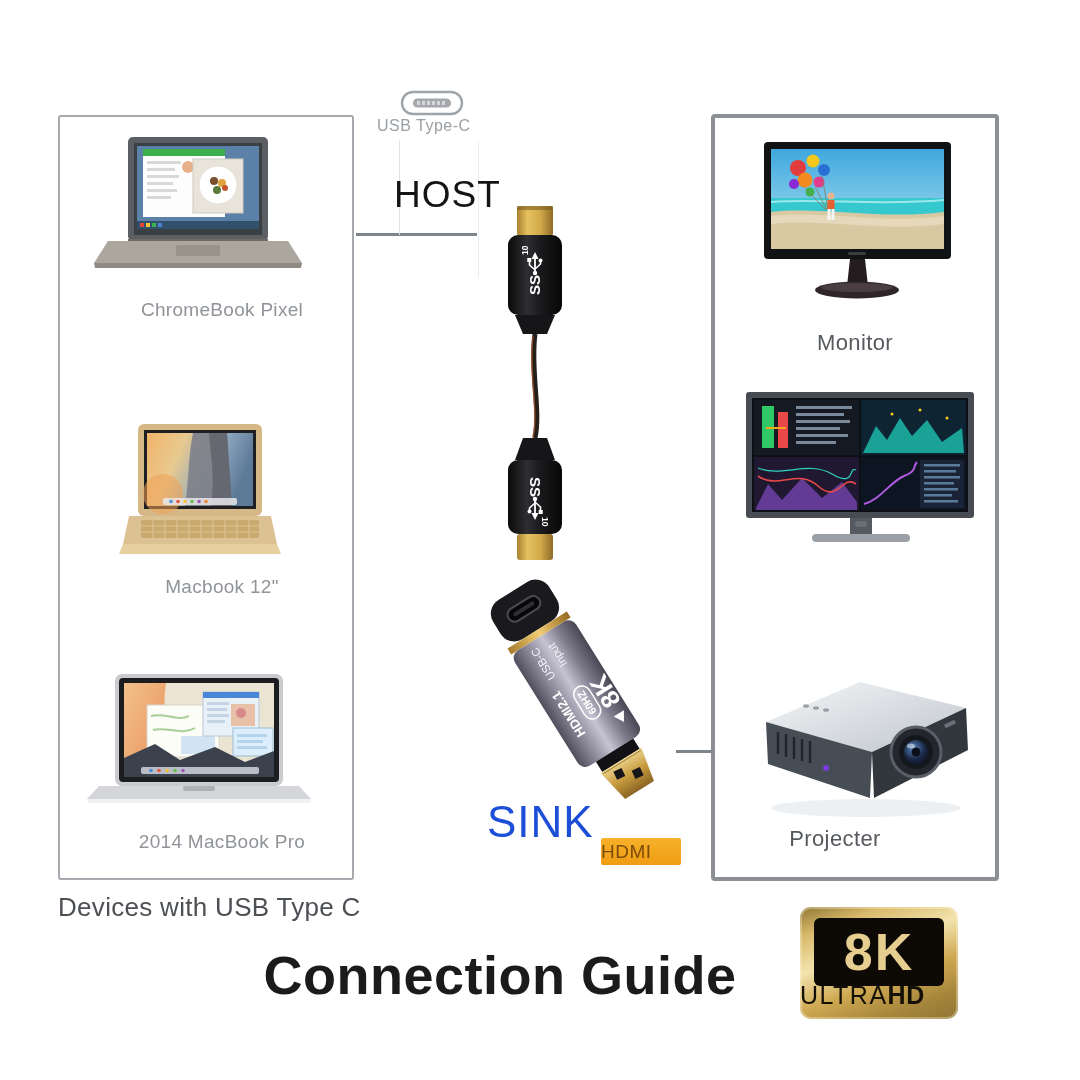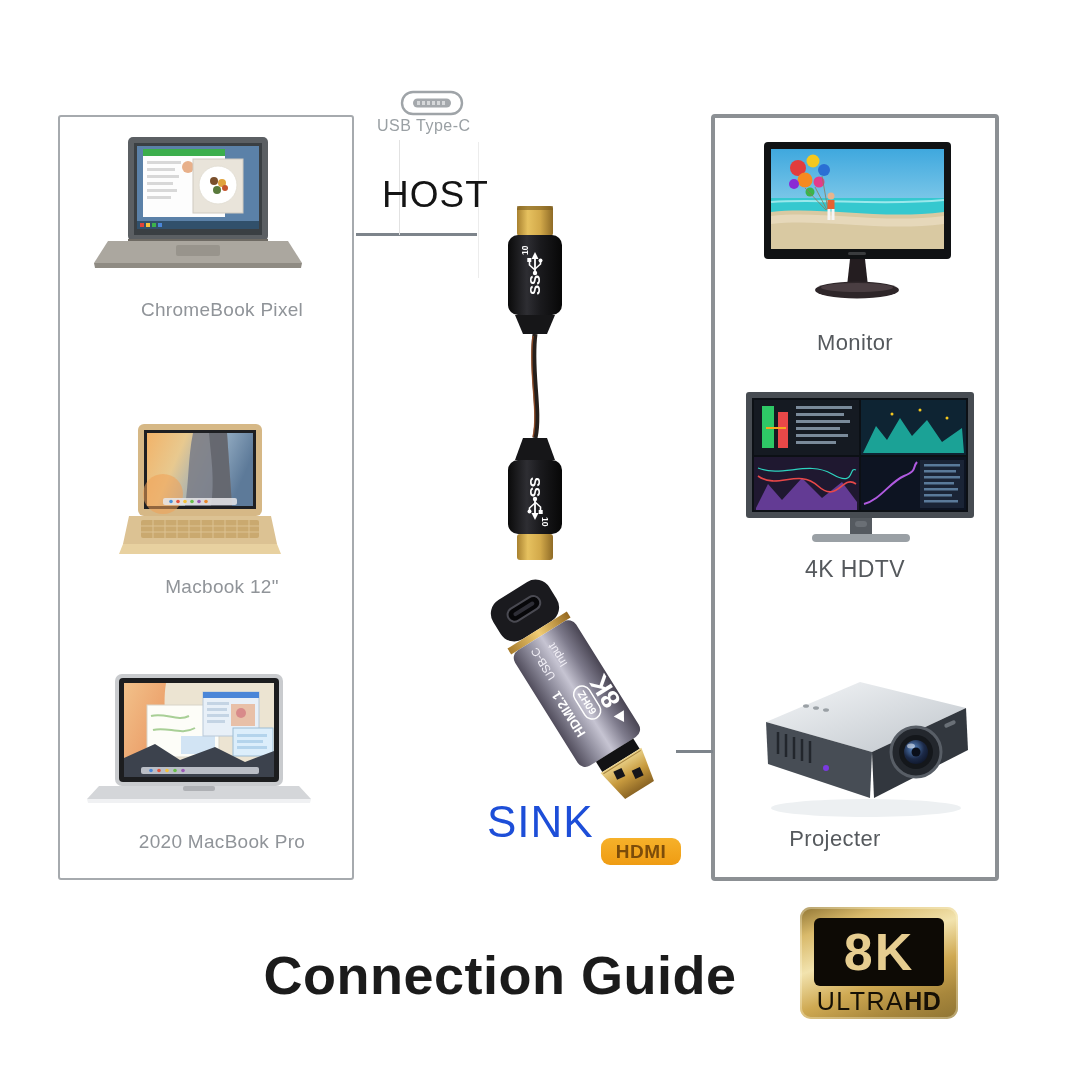--- a/index.html
+++ b/index.html
@@ -5,37 +5,37 @@
   html,body{margin:0;padding:0;background:#ffffff;}
   .canvas{position:relative;width:1080px;height:1080px;background:#ffffff;overflow:hidden;
           font-family:"Liberation Sans",sans-serif;}
   .abs{position:absolute;}
   .panel{position:absolute;background:#ffffff;}
   .panel-left{left:58px;top:115px;width:292px;height:761px;border:2px solid #a6aaae;border-radius:3px;}
   .panel-right{left:711px;top:114px;width:280px;height:759px;border:4px solid #8c9094;border-radius:4px;}
   .device-label{position:absolute;text-align:center;color:#909499;font-size:19px;letter-spacing:.3px;margin-left:18px;}
   .device-label-right{position:absolute;text-align:center;color:#55595d;font-size:22px;letter-spacing:.4px;font-weight:500;}
   .caption{position:absolute;left:58px;top:892px;width:360px;color:#4c5054;font-size:26px;letter-spacing:.3px;}
-  .host{position:absolute;left:382px;top:174px;color:#141414;font-size:37px;font-weight:500;letter-spacing:1px;}
+  .host{position:absolute;left:394px;top:174px;color:#141414;font-size:37px;font-weight:500;letter-spacing:1px;}
   .sink{position:absolute;left:487px;top:797px;color:#1d4ed8;font-size:44px;font-weight:500;letter-spacing:1px;}
   .usbc-label{position:absolute;left:377px;top:117px;width:102px;color:#9aa0a4;font-size:16px;letter-spacing:.5px;}
   .conn-line{position:absolute;height:3px;background:#7d848b;}
   .faint-line{position:absolute;width:1px;background:#e2e2e2;}
-  .hdmi-badge{position:absolute;left:601px;top:838px;width:80px;height:27px;border-radius:9px;
+  .hdmi-badge{position:absolute;left:601px;top:838px;width:80px;height:27px;border-radius:2px;
               background:linear-gradient(180deg,#f6b12a,#ef9c13);
-              display:flex;align-items:center;justify-content:center;
-              color:#7c4c0a;font-size:19px;font-weight:bold;letter-spacing:.5px;}
+              display:flex;align-items:center;
+              color:#7c4c0a;font-size:19px;font-weight:normal;letter-spacing:.5px;}
   .guide-title{position:absolute;left:250px;top:944px;width:500px;text-align:center;color:#1b1b1b;font-size:54px;letter-spacing:.5px;font-weight:bold;}
   .uhd-badge{position:absolute;left:800px;top:907px;width:158px;height:112px;border-radius:11px;
              background:linear-gradient(160deg,#8f7433 0%,#d9ba6b 18%,#f2e3ae 40%,#cfa952 62%,#a8873c 82%,#8f7433 100%);
              box-shadow:inset 0 0 0 2px rgba(255,248,220,.35);}
   .uhd-inner{position:absolute;left:14px;top:11px;width:130px;height:68px;border-radius:6px;background:#0d0a05;
              display:flex;align-items:center;justify-content:center;}
   .uhd-res{color:#e6cd90;font-size:52px;font-weight:bold;letter-spacing:2px;line-height:1;}
-  .uhd-text{position:absolute;left:0;top:82px;width:100%;text-align:center;color:#151005;font-size:25px;line-height:1;}
+  .uhd-text{position:absolute;left:0;top:76px;width:100%;color:#151005;font-size:25px;line-height:1;}
   .uhd-text .ultra{font-weight:400;letter-spacing:1.5px;}
   .uhd-text .hd{font-weight:bold;letter-spacing:.5px;}
 </style>
 </head>
 <body>
 
 <div class="canvas">
 
   <div class="panel panel-left"></div>
   <div class="panel panel-right"></div>
@@ -270,22 +270,23 @@
     <rect x="56" y="95" width="118" height="7" rx="2" fill="#c8ccd4" opacity=".9"></rect>
     <circle cx="66" cy="98.5" r="1.8" fill="#4a86d8"></circle>
       <circle cx="74" cy="98.5" r="1.8" fill="#e6553f"></circle>
     <circle cx="82" cy="98.5" r="1.8" fill="#f5c33b"></circle>
       <circle cx="90" cy="98.5" r="1.8" fill="#6abf4b"></circle>
     <circle cx="98" cy="98.5" r="1.8" fill="#9b59b6"></circle>
     <polygon points="14,114 214,114 226,127 2,127" fill="#d4d6d9"></polygon>
     <rect x="98" y="114" width="32" height="5" rx="2" fill="#aeb0b4"></rect>
     <polygon points="2,127 226,127 225,131 3,131" fill="#f0f1f3"></polygon>
   </svg>
-  <div class="device-label" style="left:58px;top:831px;width:292px;">2020 MacBook Pro</div>
-
+  <div class="device-label" style="left:58px;top:831px;width:292px;">2014 MacBook Pro</div>
+
+  <div class="caption">Devices with USB Type C</div>
 
   <svg class="abs" style="left:760px;top:140px;" width="195" height="162" viewBox="0 0 195 162">
     <defs>
       <linearGradient id="gsky" x1="0" y1="0" x2="0" y2="1">
         <stop offset="0" stop-color="#3fa8de"></stop>
           <stop offset="1" stop-color="#b4e4f2"></stop>
       </linearGradient>
     </defs>
     <rect x="4" y="2" width="187" height="117" rx="4" fill="#101214"></rect>
     <rect x="11" y="9" width="173" height="100" fill="url(#gsky)"></rect>
@@ -347,21 +348,20 @@
         <rect x="182" y="92" width="30" height="2.5"></rect>
       <rect x="182" y="98" width="34" height="2.5"></rect>
         <rect x="182" y="104" width="28" height="2.5"></rect>
       <rect x="182" y="110" width="34" height="2.5"></rect>
     </g>
     <path d="M122,114 C138,110 148,92 162,86 S 170,78 175,72" stroke="#b05ae0" stroke-width="2" fill="none"></path>
     <rect x="108" y="128" width="22" height="16" fill="#555a60"></rect>
     <rect x="113" y="131" width="12" height="6" rx="3" fill="#6a6f75"></rect>
     <rect x="70" y="144" width="98" height="8" rx="4" fill="#9aa0a5"></rect>
   </svg>
-  <div class="device-label-right" style="left:711px;top:556px;width:288px;font-size:23px;">4K HDTV</div>
 
   <svg class="abs" style="left:748px;top:662px;" width="235" height="160" viewBox="0 0 235 160">
     <defs>
       <linearGradient id="gptop" x1="0" y1="0" x2="1" y2="1">
         <stop offset="0" stop-color="#f4f6f8"></stop>
           <stop offset="1" stop-color="#bfc5cb"></stop>
       </linearGradient>
       <radialGradient id="glens" cx=".4" cy=".35" r=".8">
         <stop offset="0" stop-color="#5a8ac8"></stop>
           <stop offset=".55" stop-color="#1c2a48"></stop>

